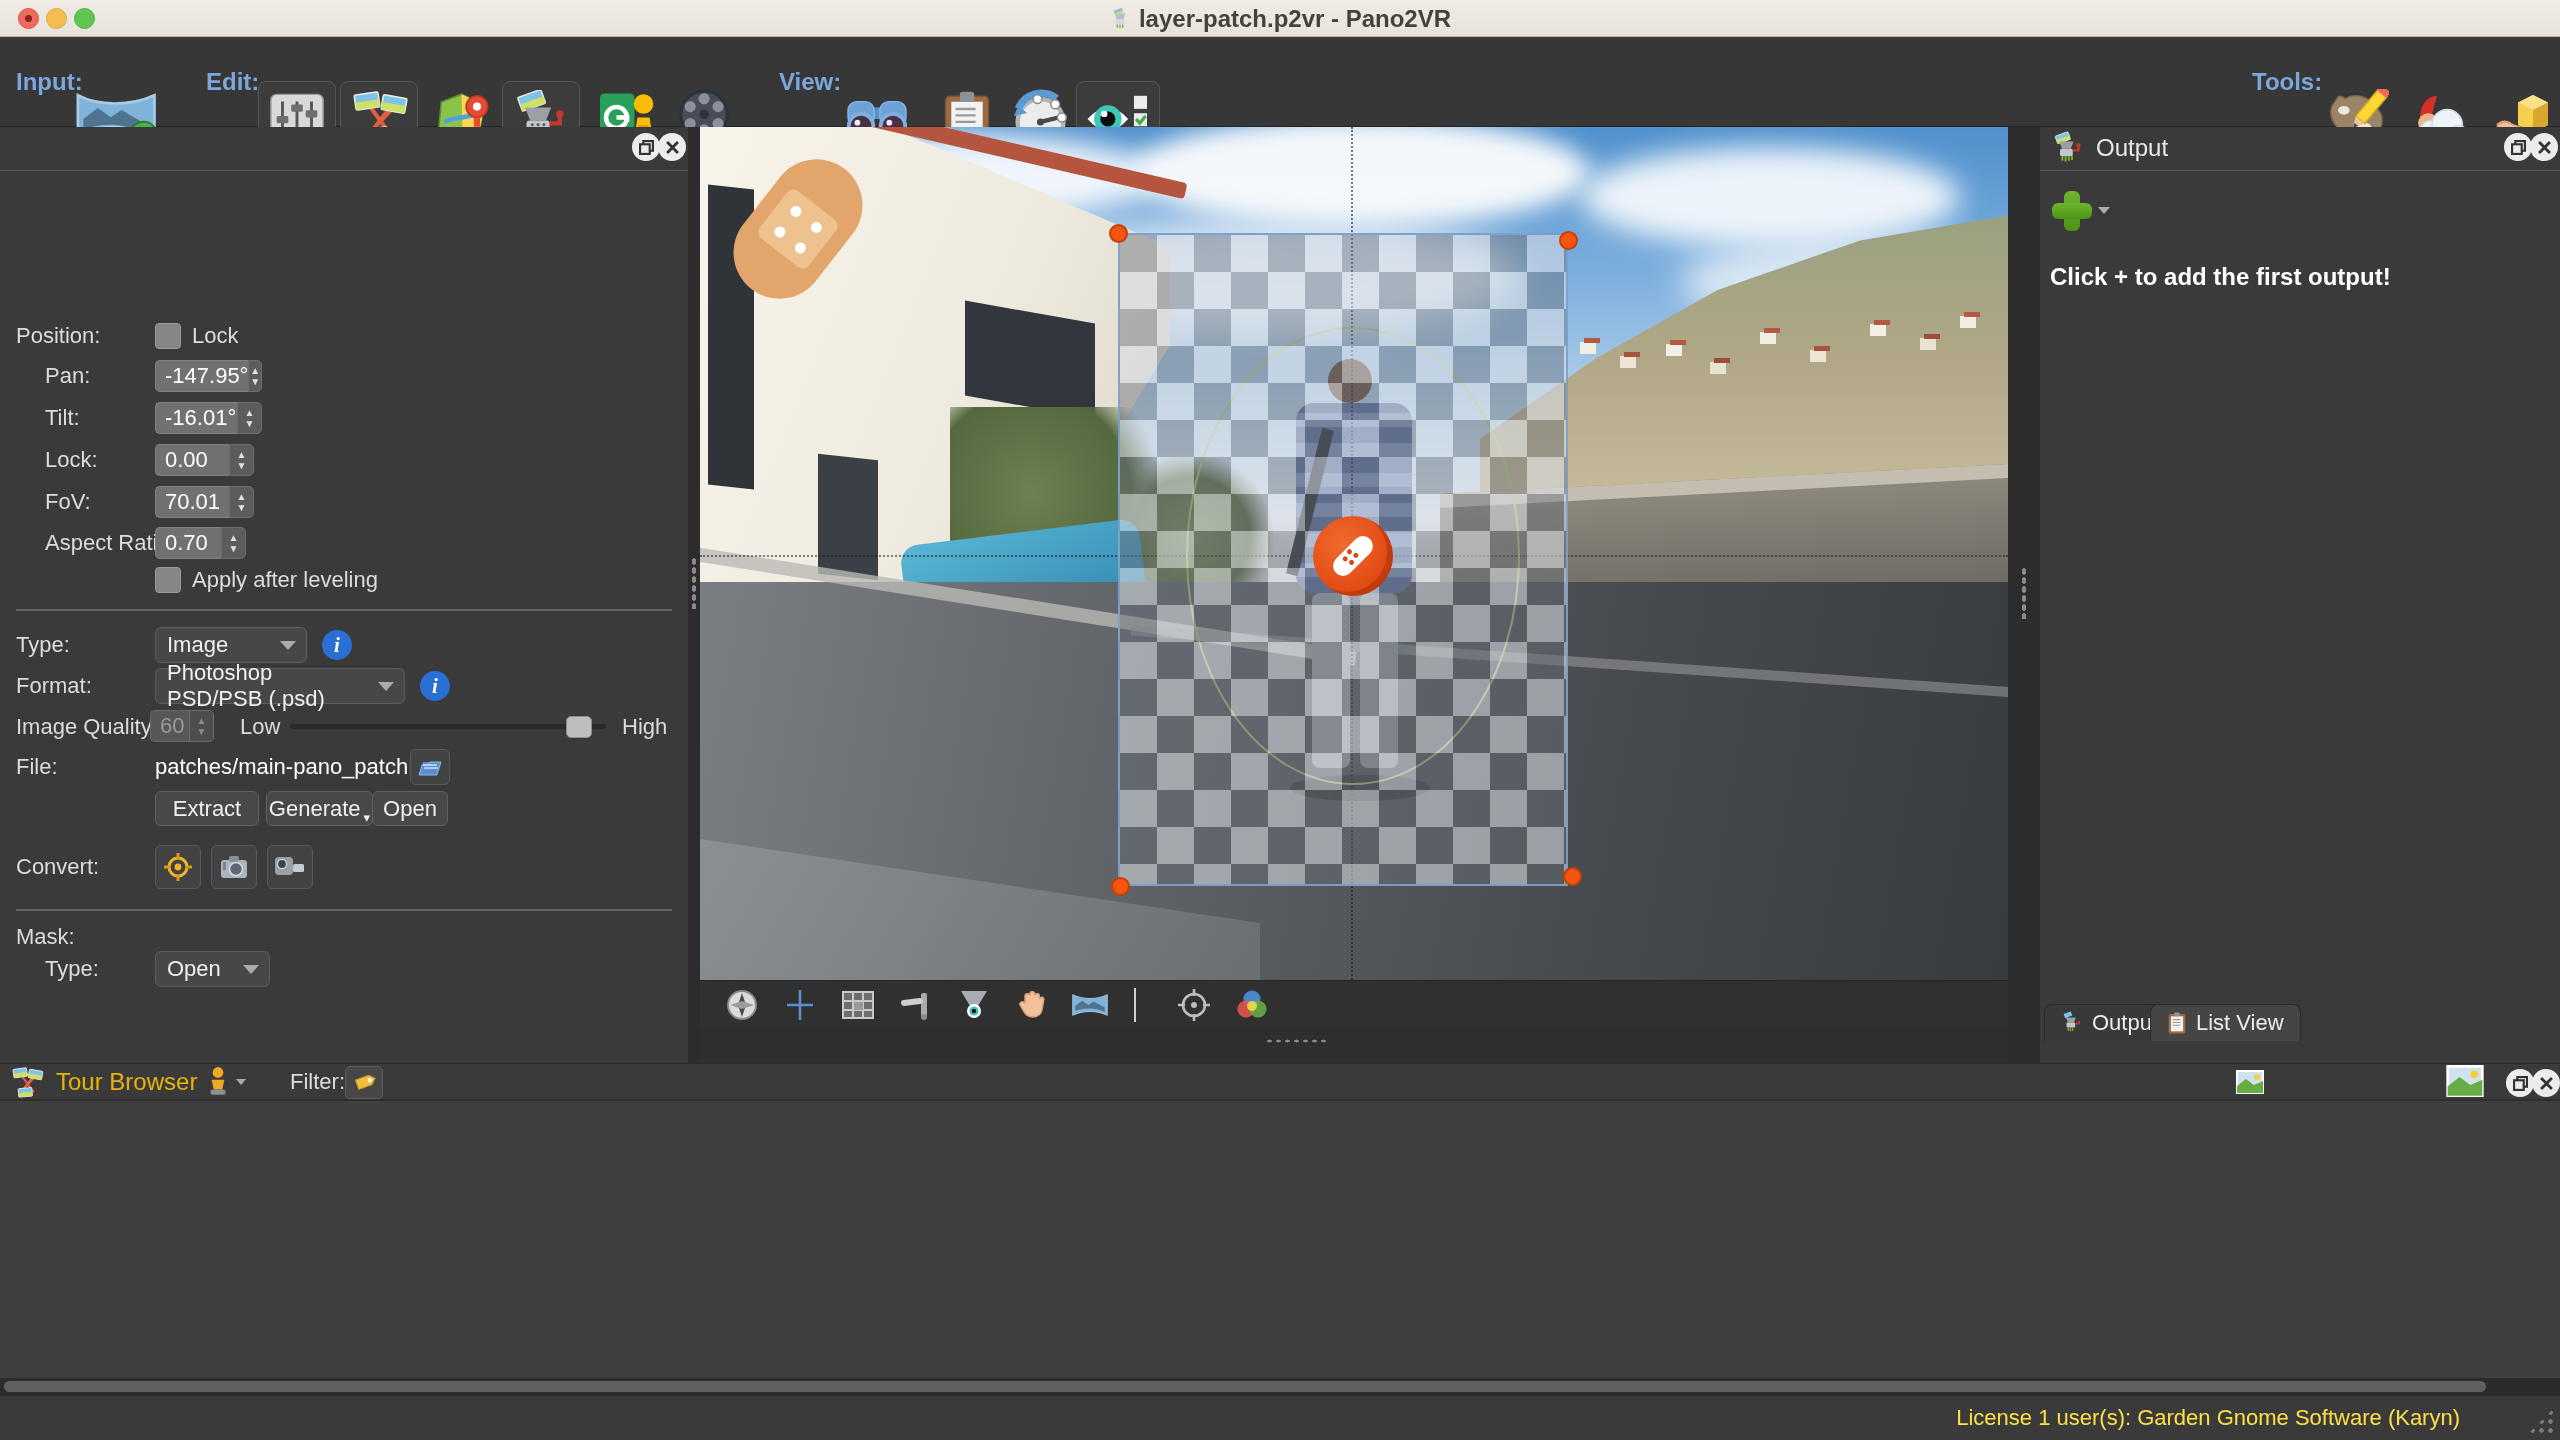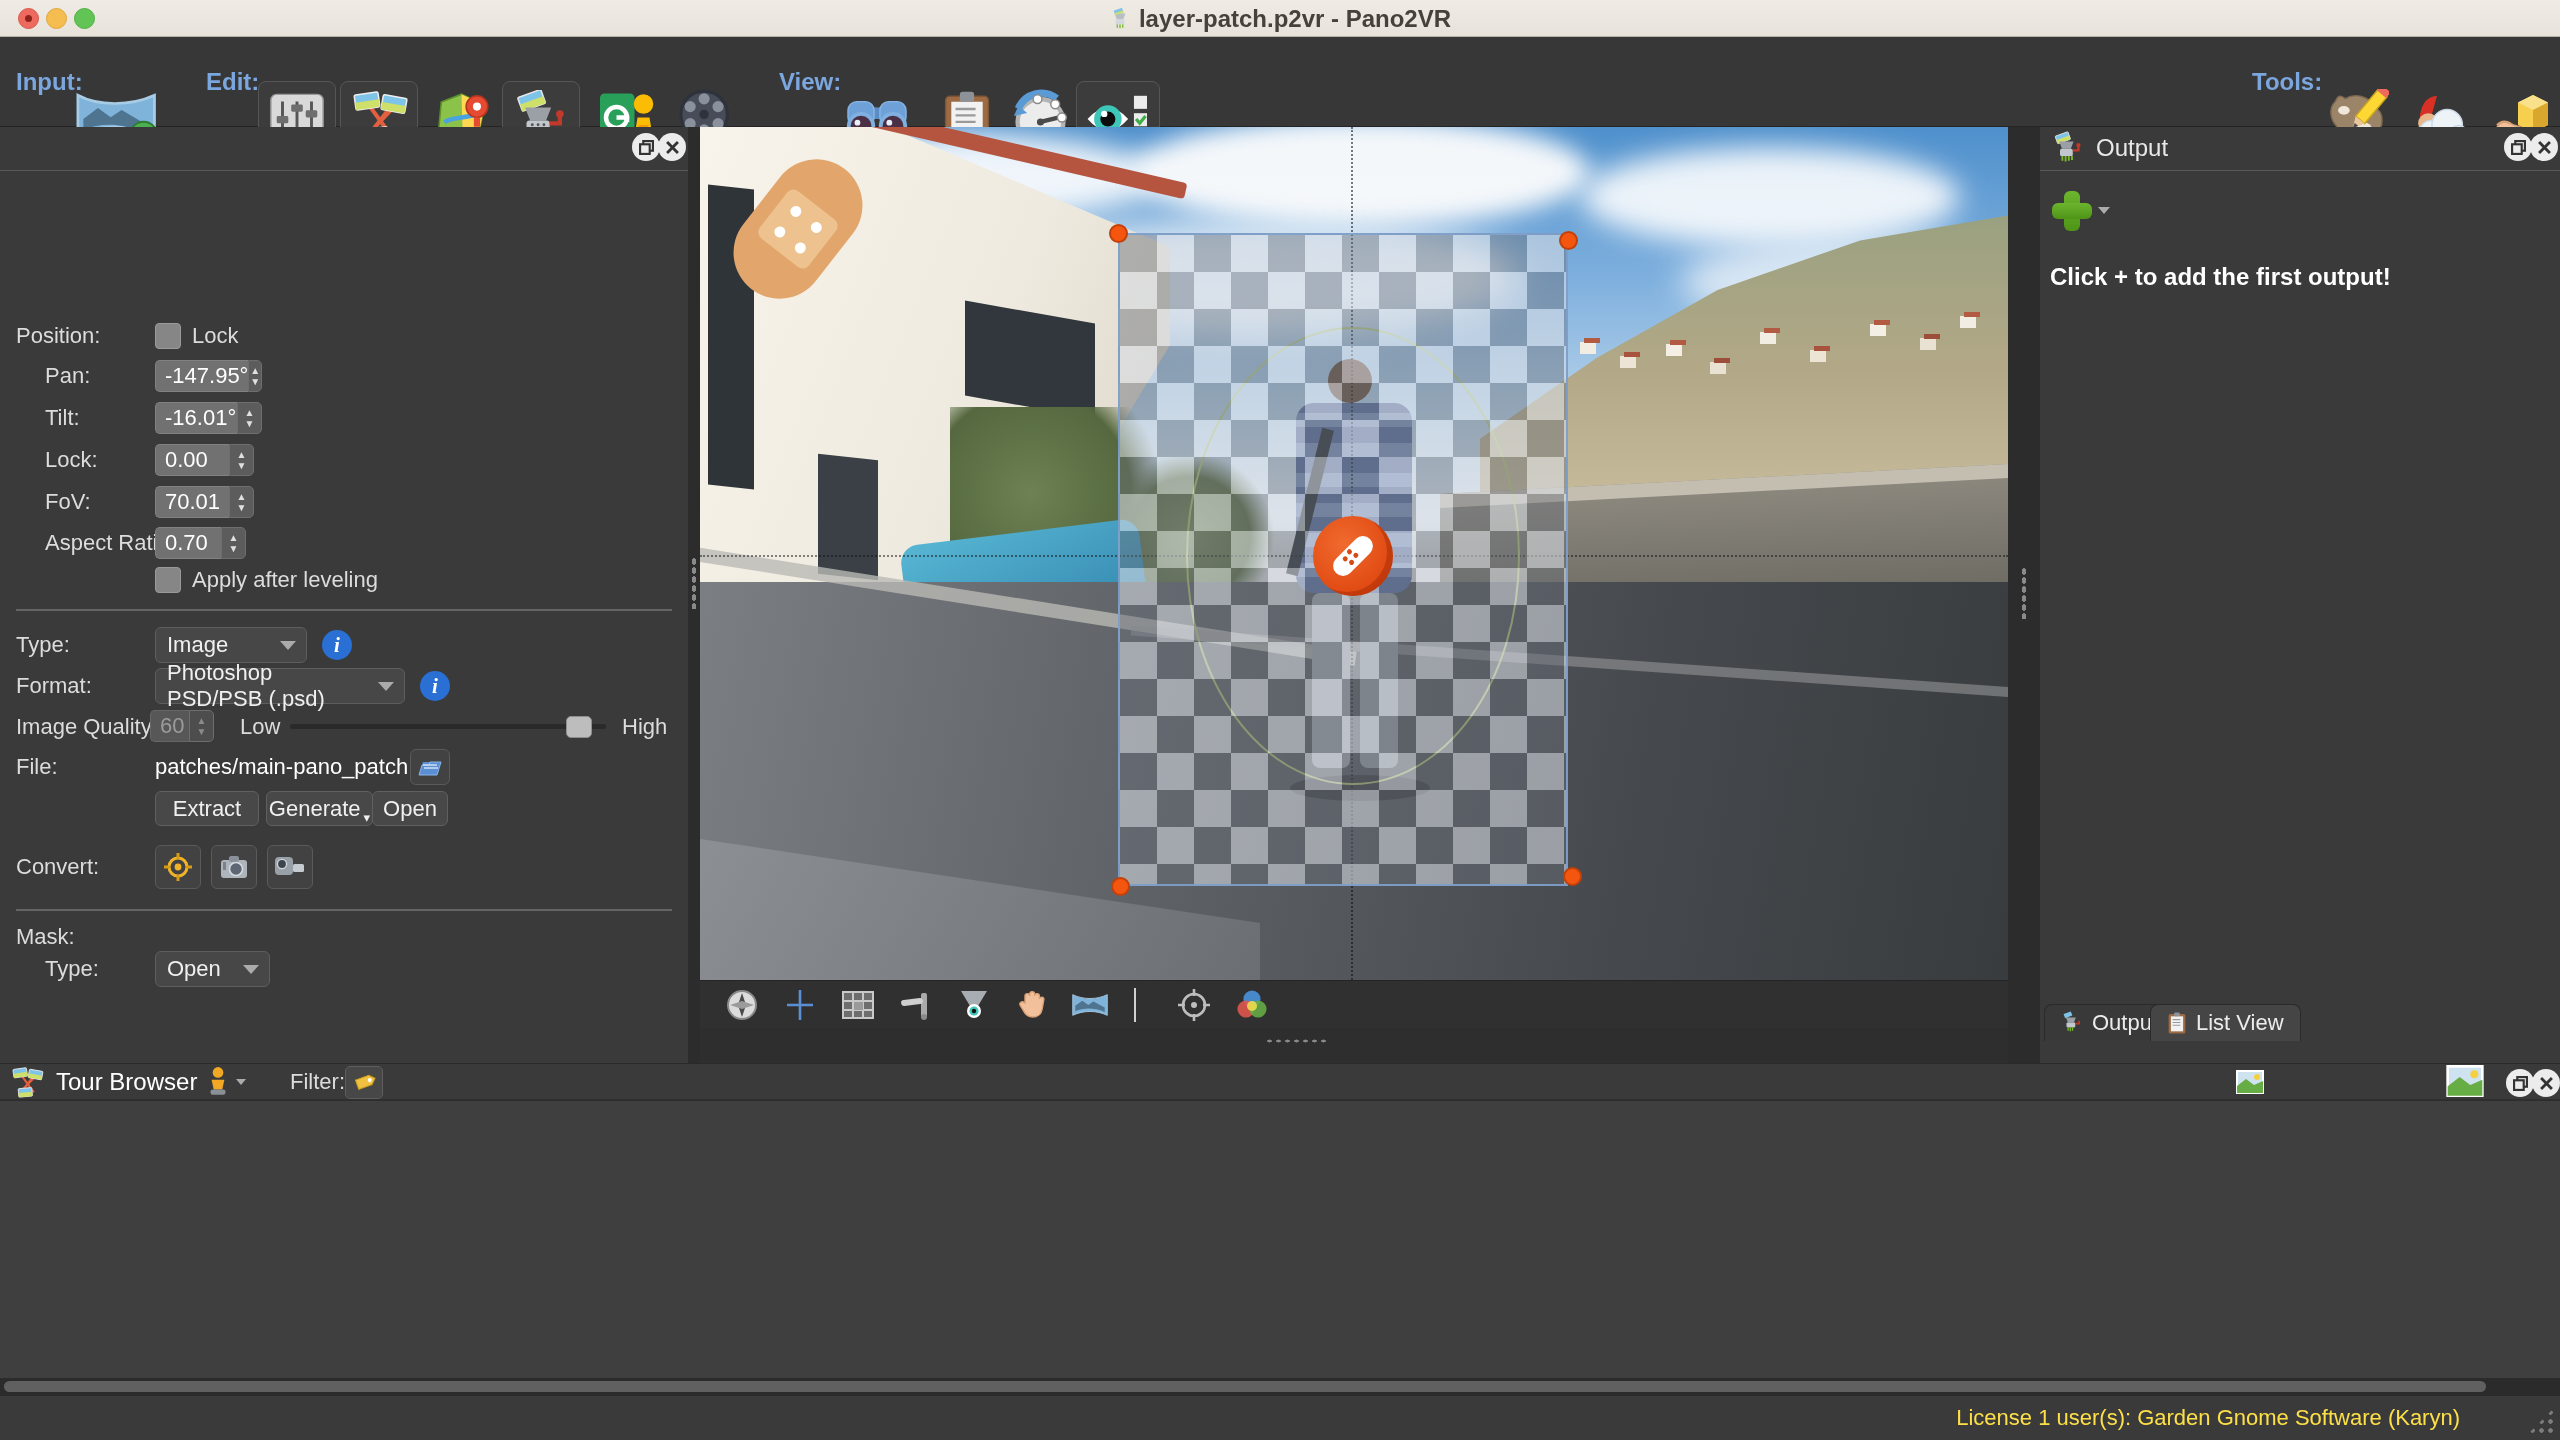--- a/index.html
+++ b/index.html
@@ -678,21 +678,21 @@
         <g transform="rotate(10 30 10)">
             <rect x="22" y="5" width="16" height="10" rx="1" fill="#7ec3e8" stroke="#eee"></rect>
             <rect x="22" y="10" width="16" height="5" fill="#cfe06a"></rect>
           </g>
         <g transform="rotate(-5 18 31)">
             <rect x="10" y="26" width="16" height="10" rx="1" fill="#7ec3e8" stroke="#eee"></rect>
             <rect x="10" y="31" width="16" height="5" fill="#cfe06a"></rect>
           </g>
       </svg>
     </div>
-    <span style="position:absolute; left:56px; top:0; height:36px; display:flex; align-items:center; color:#ffffff; font-size:24px">Tour Browser</span>
+    <span style="position:absolute; left:56px; top:0; height:36px; display:flex; align-items:center; color:#eab308; font-size:24px">Tour Browser</span>
     <div style="position:absolute; left:205px; top:2px; display:flex; align-items:center">
       <svg width="26" height="32" viewBox="0 0 22 30">
         <circle cx="11" cy="6" r="5" fill="#f0a825"></circle>
         <path d="M5 13 h12 l-2 9 h-8 z" fill="#f0a825"></path>
         <rect x="4" y="22" width="14" height="5" rx="2" fill="#8a8f98"></rect>
       </svg>
       <i class="caret" style="border-left-width:5px; border-right-width:5px; border-top-width:6px; margin-left:5px"></i>
     </div>
     <span style="position:absolute; left:290px; top:0; height:36px; display:flex; align-items:center; color:#dcdcdc; font-size:22px">Filter:</span>
     <div style="position:absolute; left:345px; top:2px; width:38px; height:33px; background:#474747; border:1px solid #5e5e5e; border-radius:5px; display:flex; align-items:center; justify-content:center">

